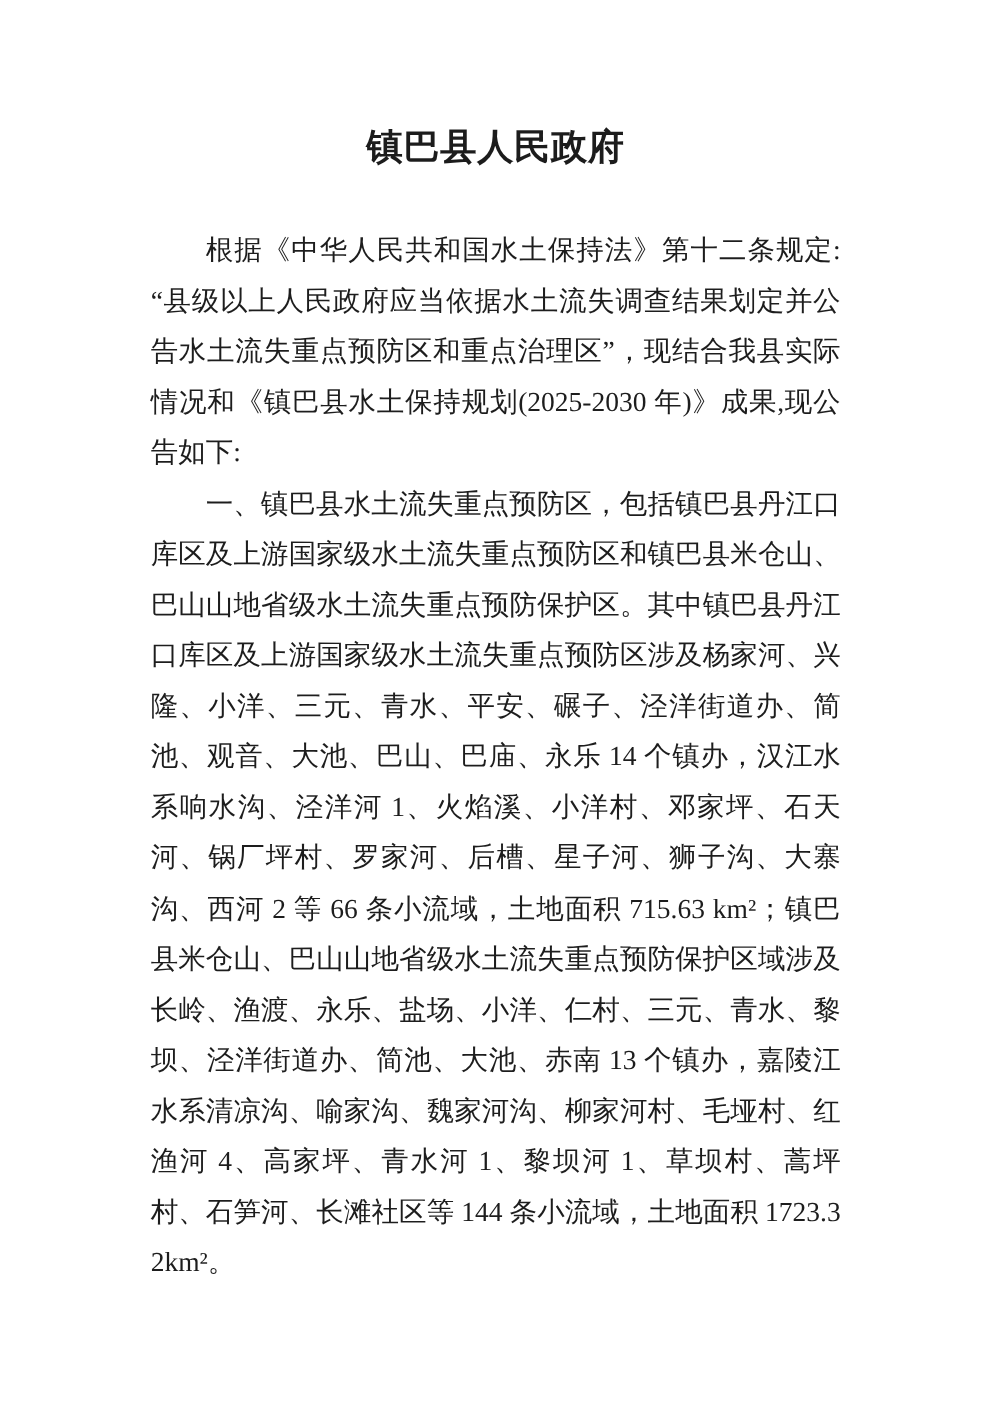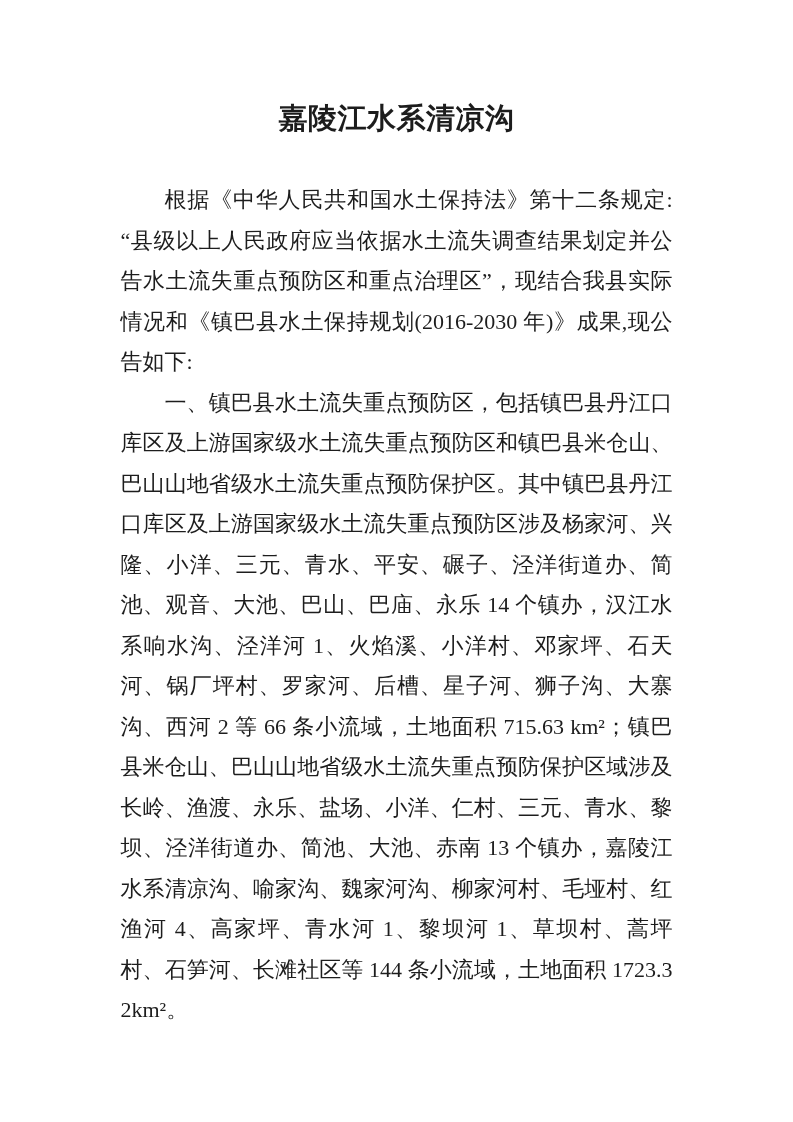--- a/index.html
+++ b/index.html
@@ -43,21 +43,21 @@
     text-indent: 2em;
     word-break: break-all;
   }
 </style>
 </head>
 <body>
 
 <div class="page">
 
   <header class="doc-title">
-    <div>嘉陵江水系清凉沟</div>
+    <div>镇巴县人民政府</div>
   </header>
 
   <main class="doc-body">
-    <p>根据《中华人民共和国水土保持法》第十二条规定:“县级以上人民政府应当依据水土流失调查结果划定并公告水土流失重点预防区和重点治理区”，现结合我县实际情况和《镇巴县水土保持规划(2016-2030 年)》成果,现公告如下:</p>
+    <p>根据《中华人民共和国水土保持法》第十二条规定:“县级以上人民政府应当依据水土流失调查结果划定并公告水土流失重点预防区和重点治理区”，现结合我县实际情况和《镇巴县水土保持规划(2025-2030 年)》成果,现公告如下:</p>
     <p>一、镇巴县水土流失重点预防区，包括镇巴县丹江口库区及上游国家级水土流失重点预防区和镇巴县米仓山、巴山山地省级水土流失重点预防保护区。其中镇巴县丹江口库区及上游国家级水土流失重点预防区涉及杨家河、兴隆、小洋、三元、青水、平安、碾子、泾洋街道办、简池、观音、大池、巴山、巴庙、永乐 14 个镇办，汉江水系响水沟、泾洋河 1、火焰溪、小洋村、邓家坪、石天河、锅厂坪村、罗家河、后槽、星子河、狮子沟、大寨沟、西河 2 等 66 条小流域，土地面积 715.63 km²；镇巴县米仓山、巴山山地省级水土流失重点预防保护区域涉及长岭、渔渡、永乐、盐场、小洋、仁村、三元、青水、黎坝、泾洋街道办、简池、大池、赤南 13 个镇办，嘉陵江水系清凉沟、喻家沟、魏家河沟、柳家河村、毛垭村、红渔河 4、高家坪、青水河 1、黎坝河 1、草坝村、蒿坪村、石笋河、长滩社区等 144 条小流域，土地面积 1723.32km²。</p>
   </main>
 
 </div>
 
 </body></html>

